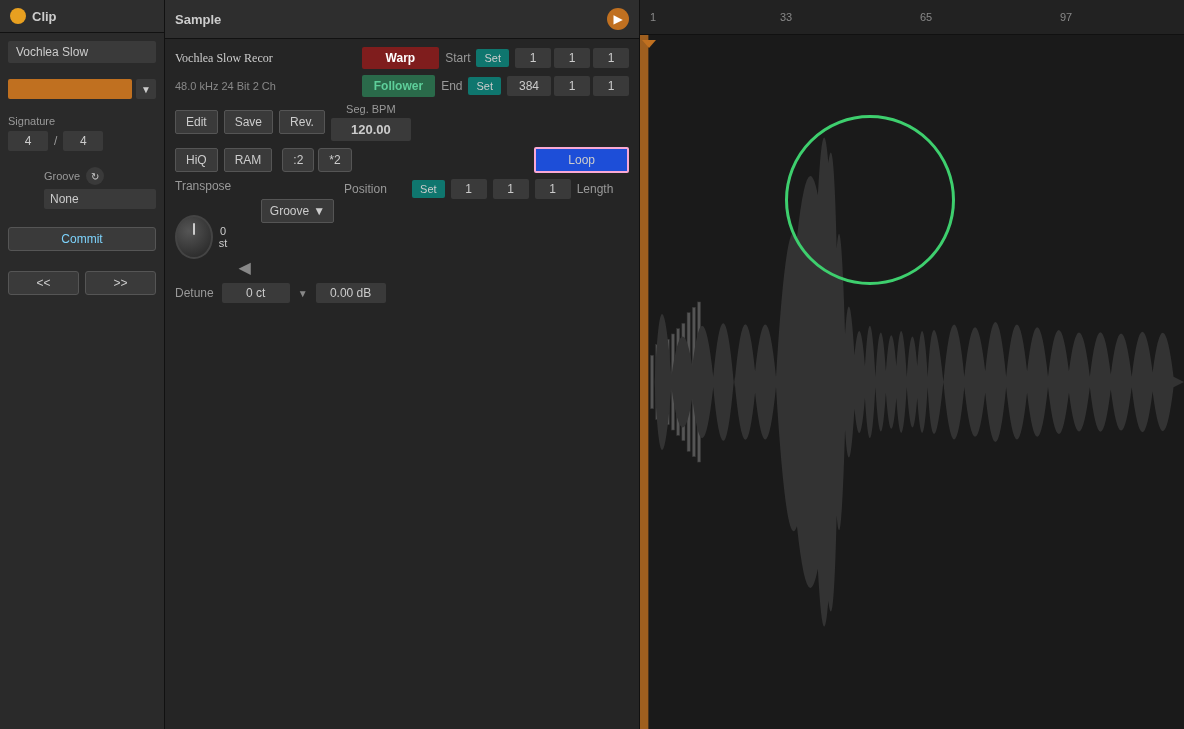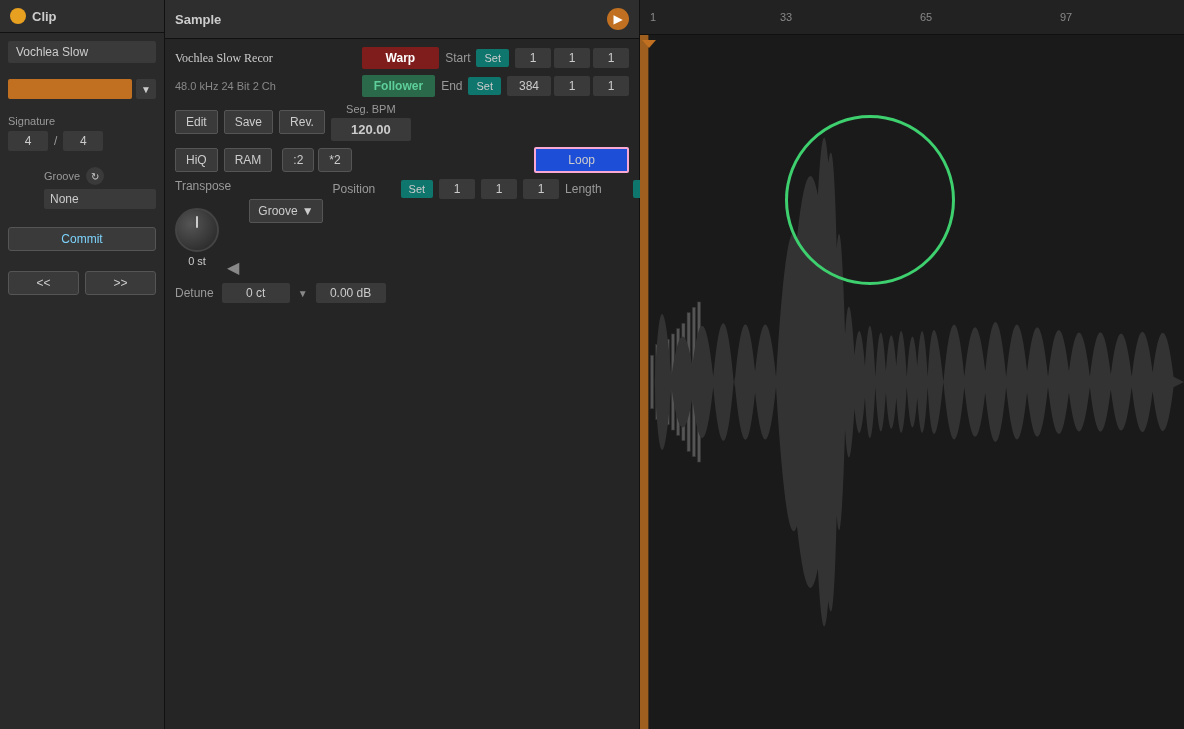--- a/index.html
+++ b/index.html
@@ -388,21 +388,20 @@
     }
 
     .transpose-row {
       display: flex;
       align-items: center;
       gap: 8px;
     }
 
     .knob-container {
       display: flex;
-      flex-direction: column;
       align-items: center;
       gap: 3px;
     }
 
     .knob {
       width: 44px;
       height: 44px;
       border-radius: 50%;
       background: radial-gradient(circle at 35% 35%, #555, #222);
       border: 2px solid #444;

